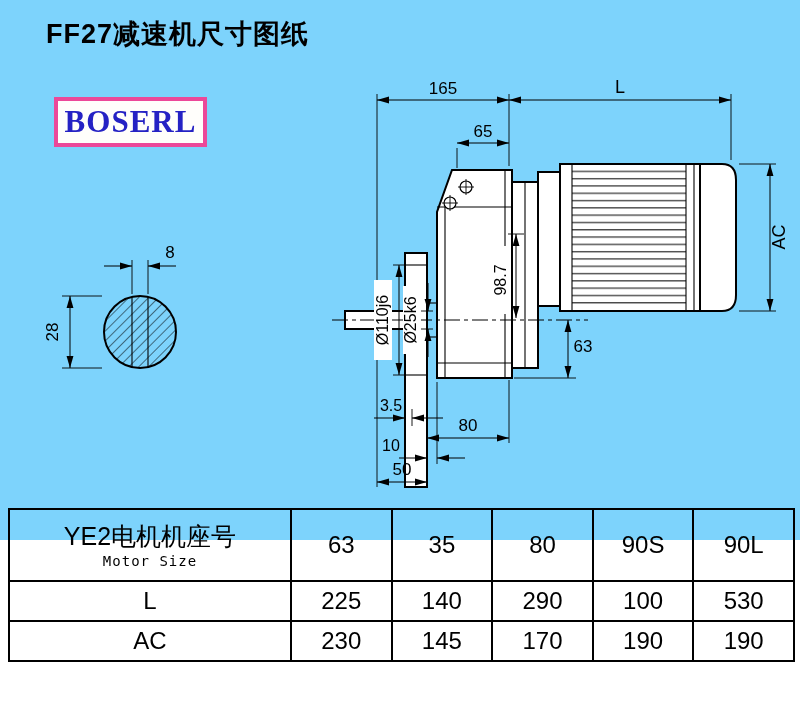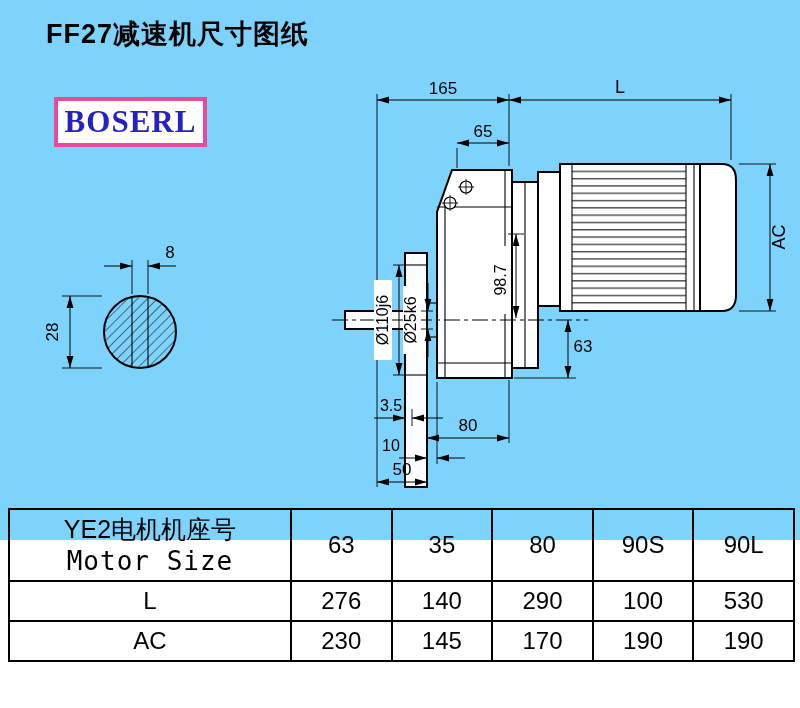--- a/index.html
+++ b/index.html
@@ -21,21 +21,21 @@
   .dt  { font-size:17px; }
   .dts { font-size:16px; }
   .dtl { font-size:18px; }
 
   
   .dim-table { position:absolute; left:8px; top:508px; width:785px; border-collapse:collapse; table-layout:fixed; text-align:center; font-size:24px; }
   .dim-table th, .dim-table td { border:2px solid #000; font-weight:normal; vertical-align:middle; padding:0; }
   .dim-table tr { height:40px; }
   .dim-table tr.hdr { height:72px; }
   .hdr .cn { font-size:25px; line-height:1.3; }
-  .hdr .en { font-family:"DejaVu Sans Mono",monospace; font-size:26px; letter-spacing:1px; line-height:1.2; }
+  .hdr .en { font-family:"DejaVu Sans Mono",monospace; font-size:14px; letter-spacing:1px; line-height:1.2; }
 </style>
 </head>
 <body>
 
 <div class="sheet">
 
   <h1 class="title">FF27减速机尺寸图纸</h1>
 
   <div class="logo">
     <span>BOSERL</span>
@@ -188,21 +188,21 @@
         <div class="en">Motor Size</div>
       </th>
       <th>63</th>
       <th>35</th>
       <th>80</th>
       <th>90S</th>
       <th>90L</th>
     </tr>
     <tr>
       <td>L</td>
-      <td>276</td>
+      <td>225</td>
       <td>140</td>
       <td>290</td>
       <td>100</td>
       <td>530</td>
     </tr>
     <tr>
       <td>AC</td>
       <td>230</td>
       <td>145</td>
       <td>170</td>

